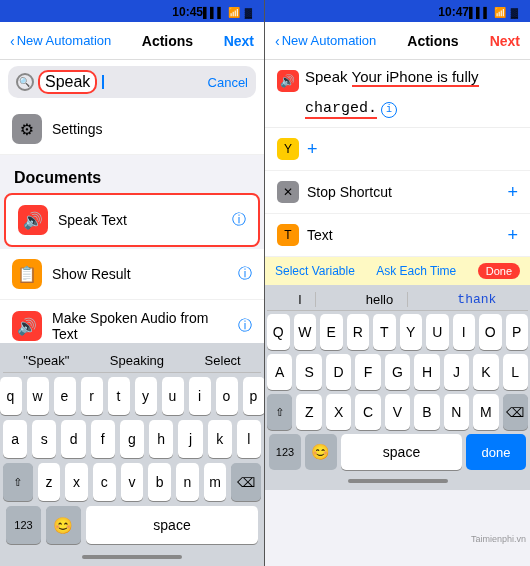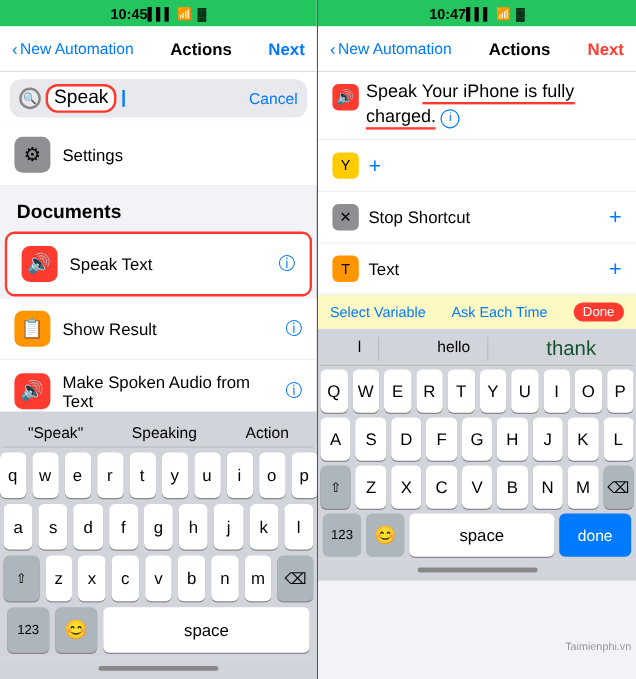--- a/index.html
+++ b/index.html
@@ -19,23 +19,23 @@
       background: #f2f2f7;
       display: flex;
       flex-direction: column;
       position: relative;
       overflow: hidden;
     }
     .phone-screen.left { border-right: 1px solid #555; }
 
     
     .status-bar {
-      background: #22c55e;
-      display: flex;
-      justify-content: center;
+      background: #1d4ed8;
+      display: flex;
+      justify-content: flex-end;
       align-items: center;
       padding: 4px 12px 2px;
       height: 22px;
     }
     .status-time {
       font-size: 12px;
       font-weight: 600;
       color: #000;
     }
     .status-icons {
@@ -309,21 +309,22 @@
     }
     .speak-phrase {
       font-size: 15px;
       color: #000;
       border-bottom: 2px solid #ff3b30;
     }
     .speak-line2 {
       display: flex;
       align-items: center;
       gap: 4px;
-      margin-top: 2px;
+      margin-top: 13px;
+      font-family: Liberation Mono, monospace;
     }
     .speak-charged {
       font-size: 15px;
       color: #000;
       border-bottom: 2px solid #ff3b30;
     }
     .info-circle {
       width: 16px;
       height: 16px;
       border: 1.5px solid #007aff;
@@ -517,21 +518,21 @@
       <span class="item-label">Make Spoken Audio from Text</span>
       <span class="item-info">ⓘ</span>
     </div>
   </div>
 
   <div class="keyboard">
 
     <div style="display:flex; background:#d1d5db; justify-content:space-around; padding:4px 0; border-bottom:1px solid #bbb; margin-bottom:4px;">
       <span style="font-size:13px;color:#000;">"Speak"</span>
       <span style="font-size:13px;color:#000;">Speaking</span>
-      <span style="font-size:13px;color:#000;">Action</span>
+      <span style="font-size:13px;color:#000;">Select</span>
     </div>
     <div class="keyboard-row">
       <div class="key">q</div>
       <div class="key">w</div>
       <div class="key">e</div>
       <div class="key">r</div>
       <div class="key">t</div>
       <div class="key">y</div>
       <div class="key">u</div>
       <div class="key">i</div>
@@ -628,21 +629,21 @@
     <span class="var-btn">Select Variable</span>
     <span class="ask-btn">Ask Each Time</span>
     <span class="done-badge">Done</span>
   </div>
 
   <div class="keyboard-right">
 
     <div style="display:flex; background:#d1d5db; justify-content:space-around; padding:3px 0; border-bottom:1px solid #bbb; margin-bottom:3px;">
       <span style="font-size:13px;color:#000;border-right:1px solid #bbb;padding:0 14px;">l</span>
       <span style="font-size:13px;color:#000;border-right:1px solid #bbb;padding:0 14px;">hello</span>
-      <span style="font-size:17px;color:#14532d;padding:0 14px;">thank</span>
+      <span style="font-size:13px;color:#1d4ed8;padding:0 14px;font-family:Liberation Mono, monospace;">thank</span>
     </div>
     <div class="kr-row">
       <div class="kr-key">Q</div>
       <div class="kr-key">W</div>
       <div class="kr-key">E</div>
       <div class="kr-key">R</div>
       <div class="kr-key">T</div>
       <div class="kr-key">Y</div>
       <div class="kr-key">U</div>
       <div class="kr-key">I</div>

